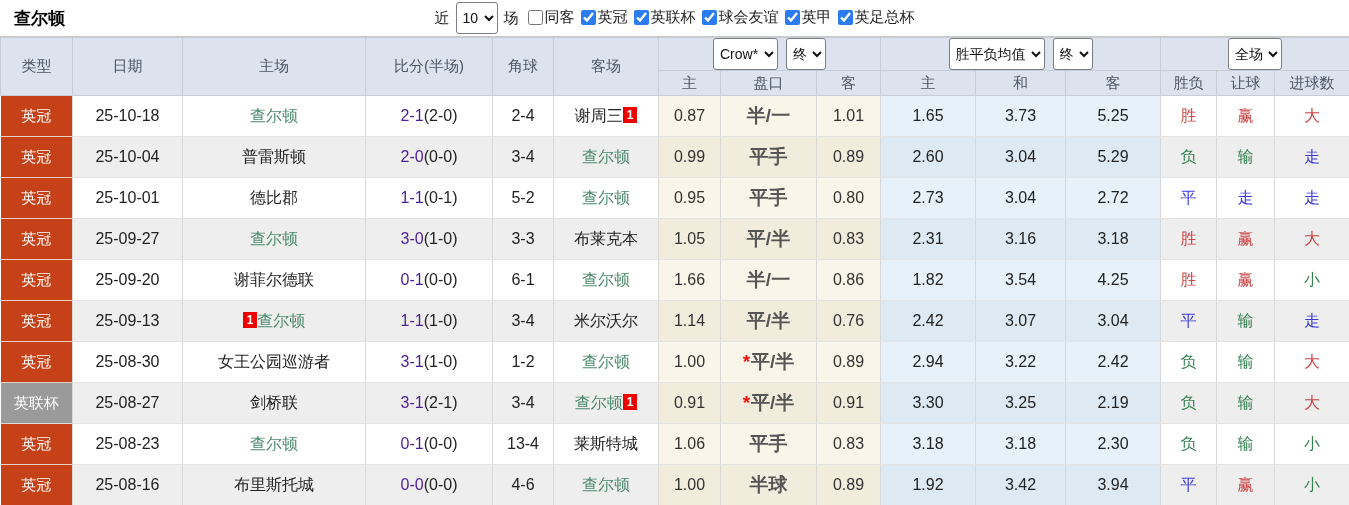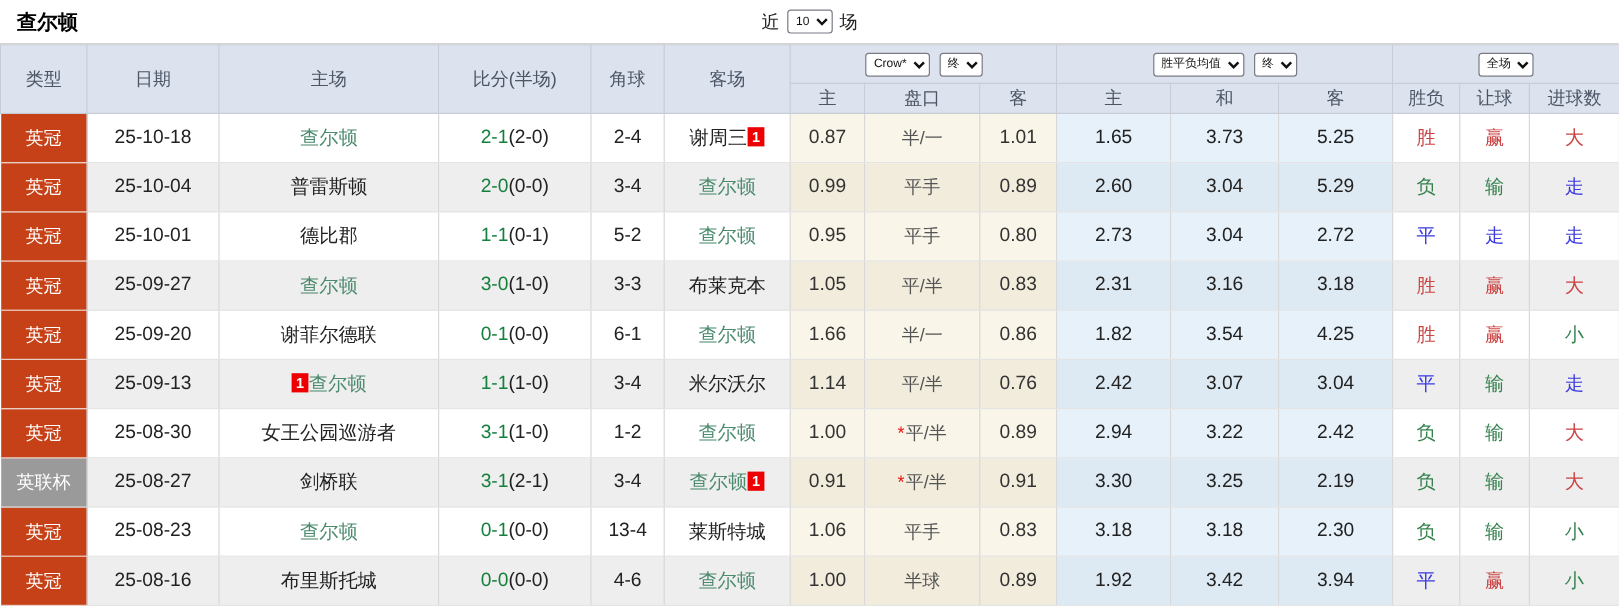--- a/index.html
+++ b/index.html
@@ -7,22 +7,22 @@
     font-family:"Liberation Sans","DejaVu Sans",sans-serif; background:#fff; color:#222; }
 
   
   .topbar { position:relative; height:37px; border-bottom:1px solid #c9c9c9;
     display:flex; align-items:center; }
   .topbar-title { position:absolute; left:14px; top:0; height:37px; display:flex;
     align-items:center; font-size:17px; font-weight:bold; color:#000; }
   .topbar-controls { margin:0 auto; display:flex; align-items:center; gap:3px;
     font-size:15px; color:#222; }
   .topbar-controls select { margin:0 3px; }
-  select { height:20px; border:1px solid #7b7b85; border-radius:3px; background:#fff;
-    font-size:10px; font-family:inherit; padding:0 2px; color:#111;text-align:right; }
+  select { height:32px; border:1px solid #7b7b85; border-radius:3px; background:#fff;
+    font-size:14px; font-family:inherit; padding:0 2px; color:#111; }
   .chk { display:inline-flex; align-items:center; margin-left:6px; cursor:pointer; }
   .chk input { width:15px; height:15px; accent-color:#2b7cf0; margin-right:2px; cursor:pointer; }
 
   
   table { border-collapse:collapse; table-layout:fixed; width:1349px; }
   thead th { background:#dce3ee; font-weight:normal; color:#4c5666; font-size:15px;
     border:1px solid #c7ccd7; }
   thead tr.h1 th { height:32px; }
   thead tr.h2 th { height:25px; }
   .hdr-selects { display:flex; justify-content:center; align-items:center; gap:8px; }
@@ -32,45 +32,64 @@
   tbody tr:nth-child(even) td { background:#eeeeee; }
 
   td.type { color:#fff; font-size:15px; border-bottom:1px solid #e8cfc5; }
   td.type-red  { background:#c64117 !important; }
   td.type-gray { background:#9a9a9a !important; border-bottom-color:#d9d9d9; }
 
   td.c-odds { background:rgba(248,242,226,0.80) !important; color:#333; }
   tbody tr:nth-child(even) td.c-odds { background:rgba(240,233,214,0.85) !important; }
   td.c-avg  { background:rgba(226,239,249,0.85) !important; }
   tbody tr:nth-child(even) td.c-avg { background:rgba(216,230,241,0.85) !important; }
-  td.handicap { font-size:15px; color:#555; }
+  td.handicap { font-size:19px; color:#555;font-weight:bold; }
 
   .team-green { color:#4b8a6d; }
   .team-dark  { color:#222;margin-top:33px; }
-  .score-ft { color:#15803d; }
+  .score-ft { color:#4c1d95; }
   .score-ht { color:#222;text-align:center; }
   .badge { display:inline-block; background:#ee0000; color:#fff; font-size:12px;
     line-height:16px; padding:0 4px; font-weight:bold; vertical-align:2px; }
   .star { color:#ee1111; margin-right:1px; }
 
   .res-red   { color:#cc4444; }
   .res-green { color:#35824f; }
   .res-blue  { color:#3a3ae0; }
 </style>
 </head>
 <body>
 
 <div class="topbar">
   <div class="topbar-title">查尔顿</div>
   <div class="topbar-controls">
     <span>近</span>
     <select>
       <option>10</option>
     </select>
     <span>场</span>
+    <span id="filter-box"><label class="chk">
+          <input type="checkbox" style="">
+          <span>同客</span>
+        </label><label class="chk">
+          <input type="checkbox" checked="" style="">
+          <span>英冠</span>
+        </label><label class="chk">
+          <input type="checkbox" checked="" style="">
+          <span>英联杯</span>
+        </label><label class="chk">
+          <input type="checkbox" checked="" style="">
+          <span>球会友谊</span>
+        </label><label class="chk">
+          <input type="checkbox" checked="" style="">
+          <span>英甲</span>
+        </label><label class="chk">
+          <input type="checkbox" checked="" style="">
+          <span>英足总杯</span>
+        </label></span>
   </div>
 </div>
 
 <table>
   <colgroup>
     <col style="width:72px">
       <col style="width:110px">
       <col style="width:183px">
     <col style="width:127px">
       <col style="width:61px">

